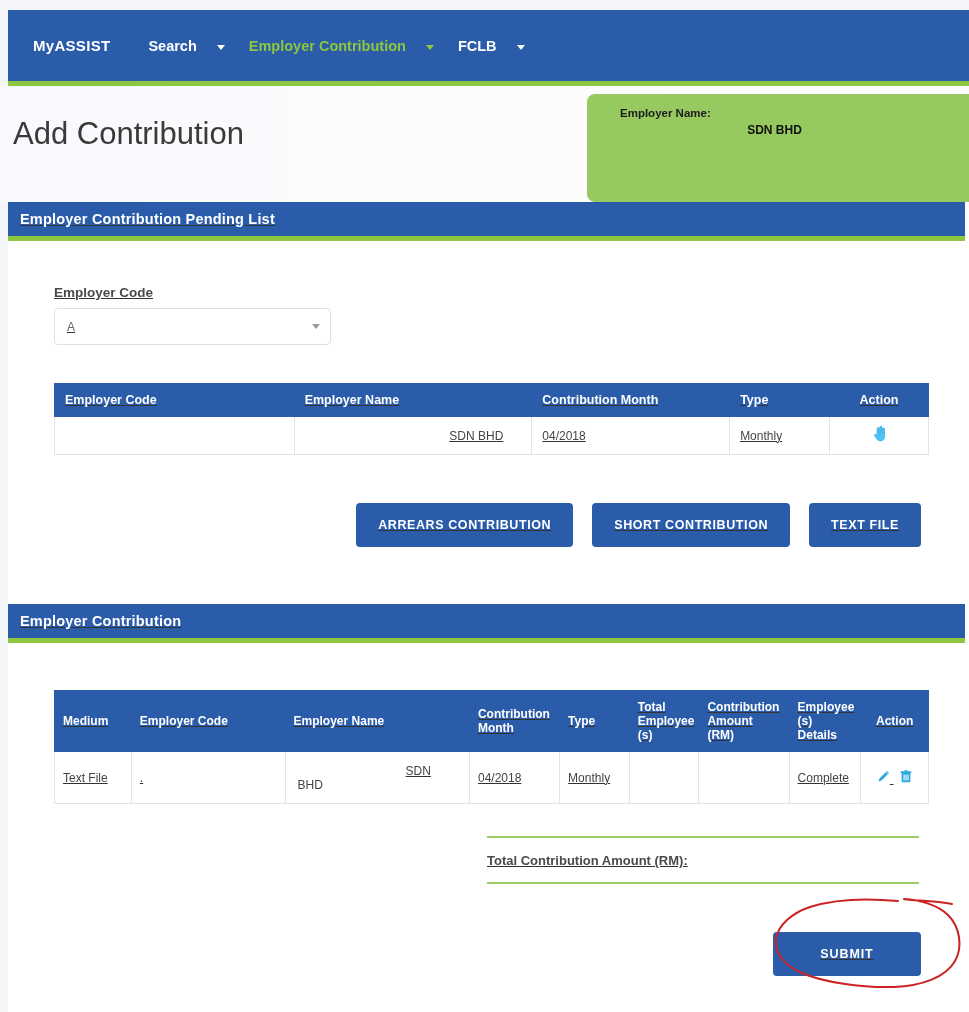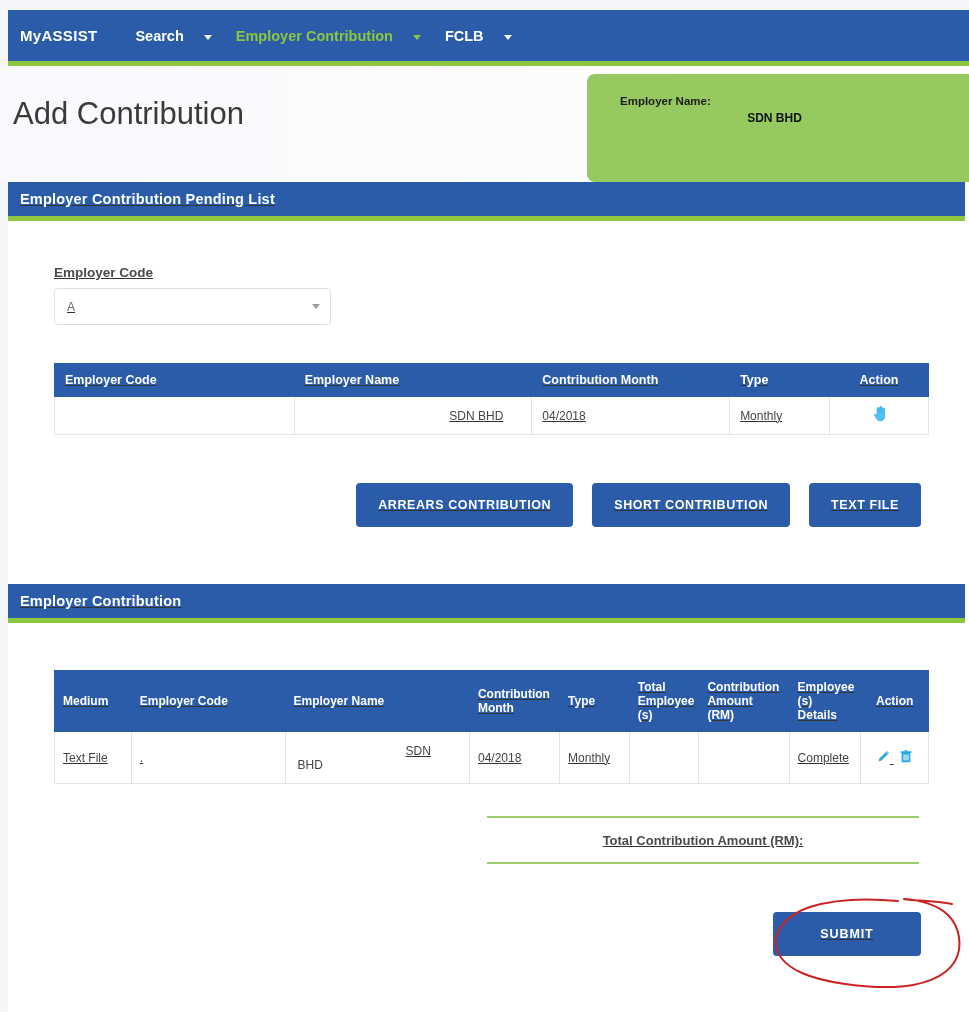--- a/index.html
+++ b/index.html
@@ -17,24 +17,24 @@
     position:absolute; left:0; top:0; width:8px; height:1012px;
     background:#f4f6f9;
   }
   .top-strip {
     height:10px; background:#f4f6f9; width:100%;
   }
 
   
   .navbar {
     background:#2a5caa;
-    height:56px;
+    height:76px;
     display:flex;
     align-items:center;
-    padding-left:20px;
+    padding-left:33px;
     border-bottom:5px solid #8dc63f;
   }
   .brand {
     color:#ffffff;
     font-size:15px;
     font-weight:bold;
     letter-spacing:0.3px;
     margin-right:38px;
   }
   .nav-item {
@@ -78,21 +78,20 @@
     background:#96c95f;
     border-top-left-radius:8px;
     border-bottom-left-radius:8px;
     padding:13px 0 0 33px;
   }
   .emp-label {
     font-size:11.5px;
     color:#1d1d1d;
     font-weight:600;
     margin-bottom:4px;
-    margin-top:8px;
   }
   .emp-value {
     font-size:12px;
     color:#111;
     font-weight:bold;
     text-align:center;
     padding-right:40px;
     margin-bottom:12px;
     min-height:15px;
   }
@@ -214,21 +213,20 @@
   .total-wrap {
     margin:32px 46px 0 0;
     display:flex;
     justify-content:flex-end;
   }
   .total-box {
     width:432px;
     border-top:2px solid #9ccc65;
     border-bottom:2px solid #9ccc65;
     padding:13px 0;
-    text-align:center;
   }
   .total-label {
     font-size:13px;
     font-weight:bold;
     color:#4a4a4a;
   }
 
   
   .submit-wrap {
     margin:48px 44px 0 0;

